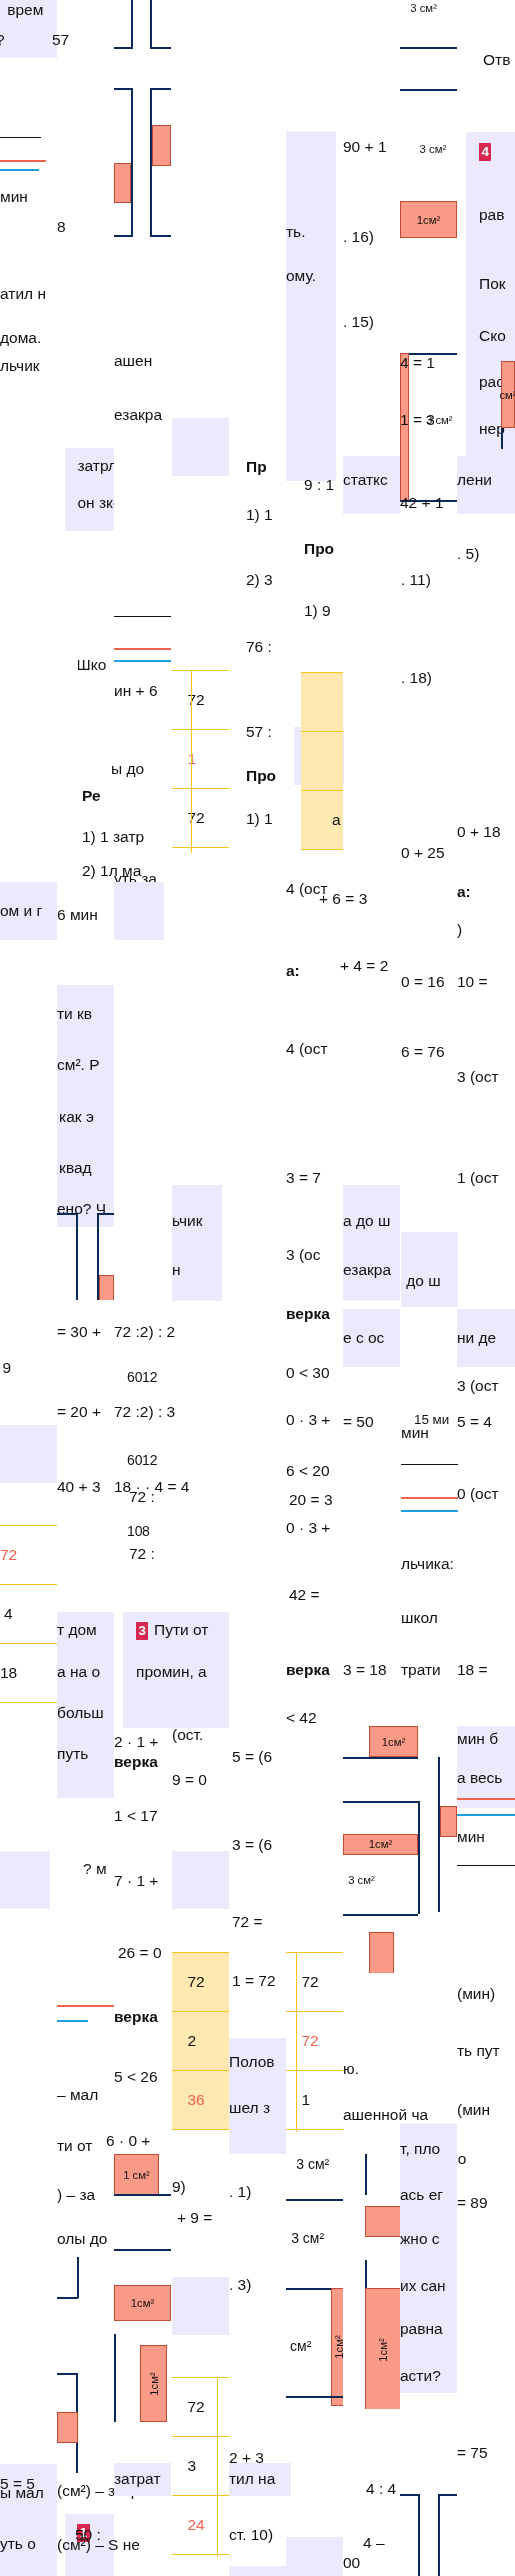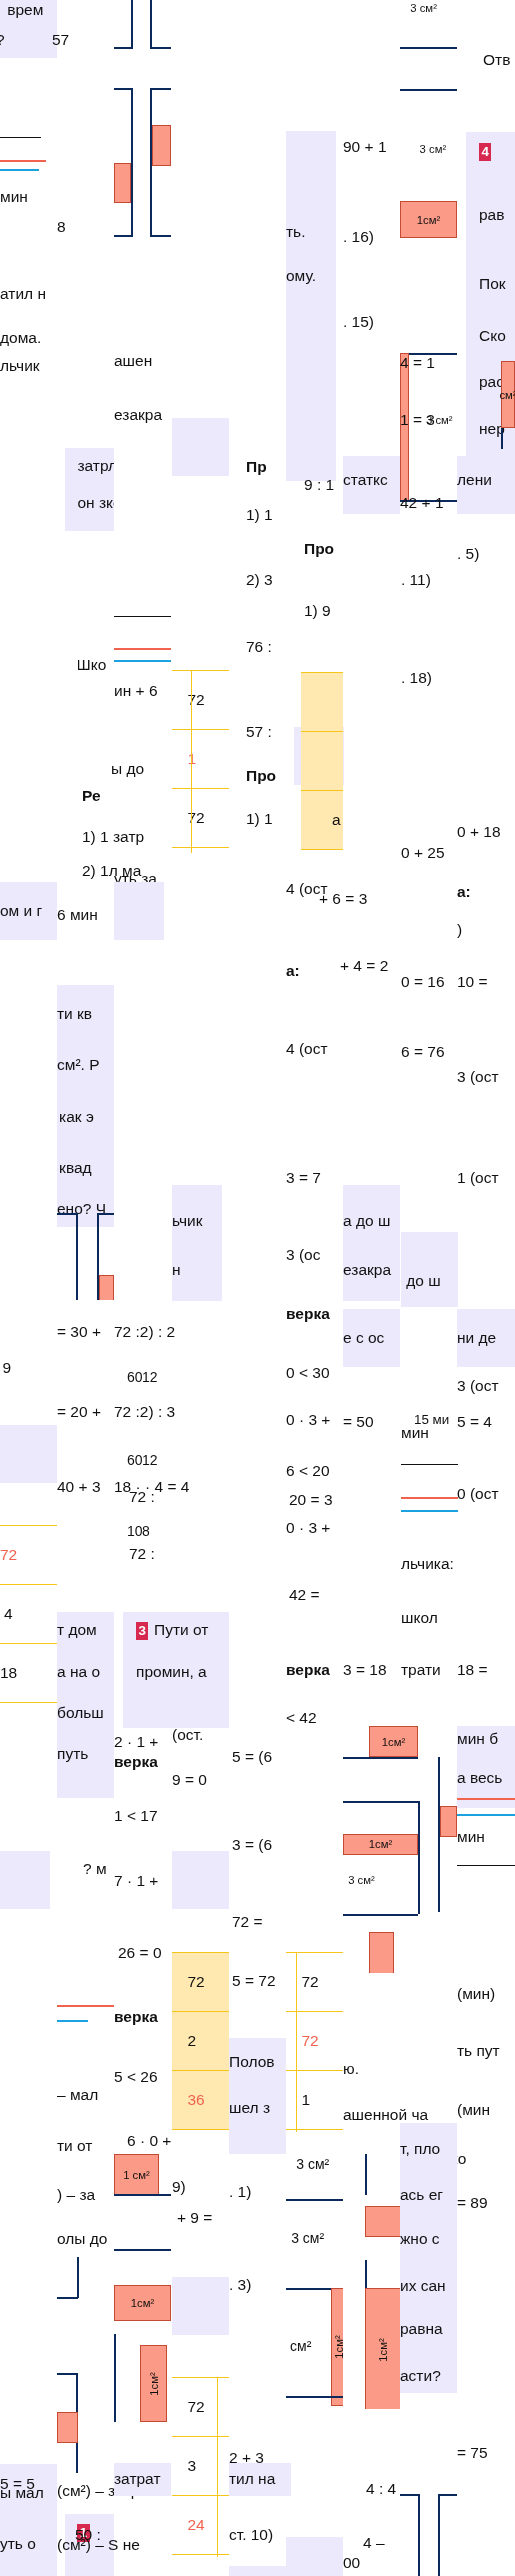--- a/index.html
+++ b/index.html
@@ -171,21 +171,21 @@
 <span class="txt" style="left:114px;top:1479px">18 · · 4 = 4</span>
 <span class="txt small" style="left:127px;top:1524px">10</span>
 <span class="txt small" style="left:142px;top:1524px">8</span>
 
 <span class="txt bold" style="left:114px;top:1754px">верка</span>
 <span class="txt" style="left:114px;top:1808px">1 &lt; 17</span>
 <span class="txt" style="left:114px;top:1873px">7 · 1 +</span>
 <span class="txt" style="left:118px;top:1945px">26 = 0</span>
 <span class="txt bold" style="left:114px;top:2009px">верка</span>
 <span class="txt" style="left:114px;top:2069px">5 &lt; 26</span>
-<span class="txt" style="left:127px;top:2133px">6 · 0 +</span>
+<span class="txt" style="left:106px;top:2133px">6 · 0 +</span>
 <div class="tile" style="left:114px;top:2154px;width:57px;height:268px">
   <div class="grid" style="left:0;top:0;width:57px;height:268px"></div>
   <div class="salmon" style="left:0;top:0;width:45px;height:41px">
       <span>1 см²</span>
     </div>
   <div class="navy" style="left:0;top:40px;width:57px;height:2.1px"></div>
   <div class="navy" style="left:0;top:95px;width:57px;height:2.1px"></div>
   <div class="salmon" style="left:0;top:131px;width:57px;height:36px">
       <span>1см²</span>
     </div>
@@ -280,21 +280,21 @@
 <span class="txt" style="left:286px;top:1247px">3 (ос</span>
 <span class="txt bold" style="left:286px;top:1306px">верка</span>
 <span class="txt" style="left:286px;top:1365px">0 &lt; 30</span>
 <span class="txt" style="left:286px;top:1412px">0 · 3 +</span>
 <span class="txt" style="left:289px;top:1492px">20 = 3</span>
 
 <span class="txt" style="left:232px;top:1749px">5 = (6</span>
 <span class="txt" style="left:232px;top:1837px">3 = (6</span>
 
 <span class="txt" style="left:232px;top:1914px">72 =</span>
-<span class="txt" style="left:232px;top:1973px">5 = 72</span>
+<span class="txt" style="left:232px;top:1973px">1 = 72</span>
 <div class="tile lav" style="left:229px;top:2038px;width:57px;height:116px">
   <span class="txt" style="left:0;top:15.5px">Полов</span>
   <span class="txt" style="left:0;top:62px">шел з</span>
 </div>
 <span class="txt" style="left:229px;top:2184px">. 1)</span>
 
 <span class="txt" style="left:229px;top:2277px">. 3)</span>
 <span class="txt" style="left:229px;top:2450px">2 + 3</span>
 <span class="txt" style="left:229px;top:2527px">ст. 10)</span>
 <div class="tile lav" style="left:229px;top:2566px;width:57px;height:33px">

